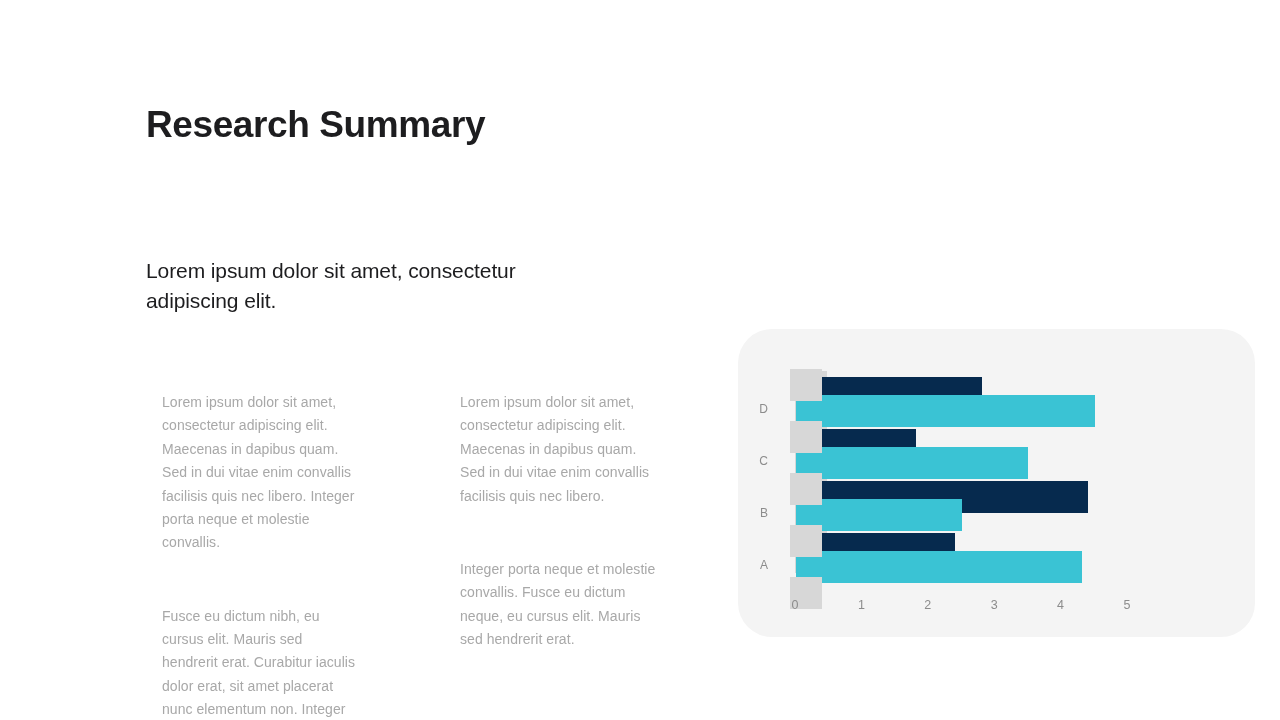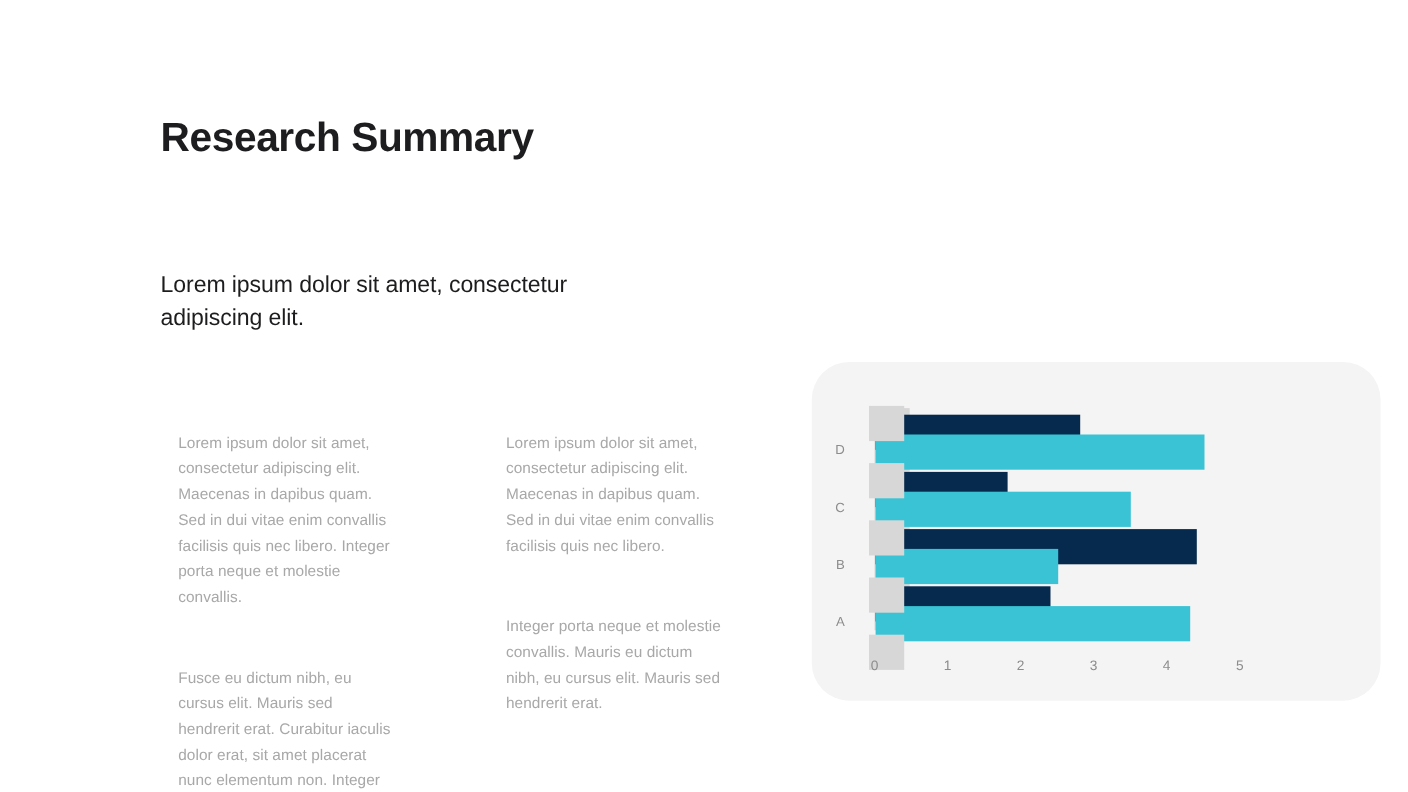--- a/index.html
+++ b/index.html
@@ -28,21 +28,21 @@
     font-weight: 700;
     letter-spacing: -0.4px;
     color: #1d1d1f;
     line-height: 1.15;
   }
 
   
   .subheading {
     position: absolute;
     left: 98px;
-    top: 196px;
+    top: 208px;
     width: 420px;
     font-size: 21px;
     font-weight: 400;
     color: #1d1d1f;
     line-height: 1.42;
     letter-spacing: -0.1px;
   }
 
   
   .body-col {
@@ -170,21 +170,21 @@
 
   <div class="subheading">Lorem ipsum dolor sit amet, consectetur adipiscing elit.</div>
 
   <div class="body-col col-1">
     <p>Lorem ipsum dolor sit amet, consectetur adipiscing elit. Maecenas in dapibus quam. Sed in dui vitae enim convallis facilisis quis nec libero. Integer porta neque et molestie convallis.</p>
     <p>Fusce eu dictum nibh, eu cursus elit. Mauris sed hendrerit erat. Curabitur iaculis dolor erat, sit amet placerat nunc elementum non. Integer id aliquam nulla.</p>
   </div>
 
   <div class="body-col col-2">
     <p>Lorem ipsum dolor sit amet, consectetur adipiscing elit. Maecenas in dapibus quam. Sed in dui vitae enim convallis facilisis quis nec libero.</p>
-    <p>Integer porta neque et molestie convallis. Mauris eu dictum nibh, eu cursus elit. Mauris sed hendrerit erat.</p>
+    <p>Integer porta neque et molestie convallis. Fusce eu dictum neque, eu cursus elit. Mauris sed hendrerit erat.</p>
   </div>
 
   <div class="chart-panel">
 
     <div class="plot-area">
       <div class="y-axis"></div>
       <div id="bars-root">
           <div class="cat-row" style="top: 6px;">
             <div class="y-label">D</div>
             <div class="bar series-2" style="width: 185.92px; background: rgb(6, 42, 78);"></div>

